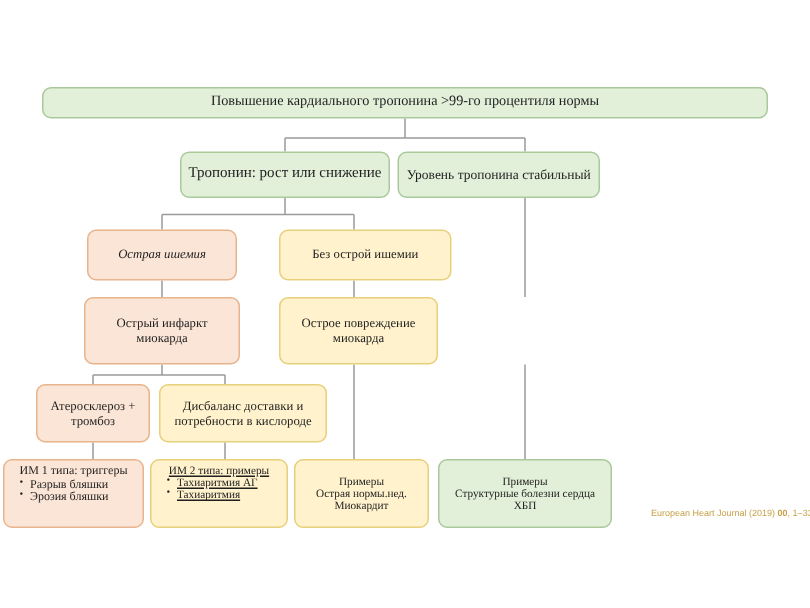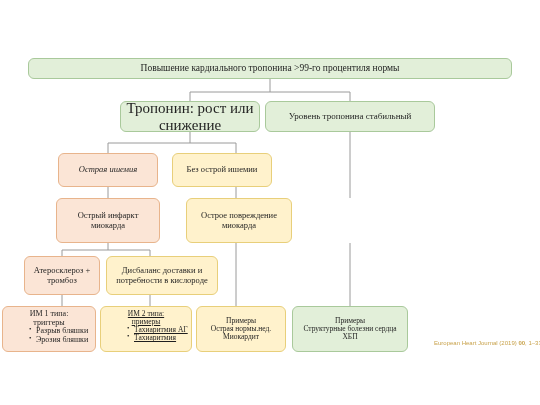--- a/index.html
+++ b/index.html
@@ -25,21 +25,21 @@
     overflow:hidden;
   }
   .node span{display:block;width:100%;}
   .green{background:#e2efd9;border:1px solid #a9c99b;color:#1f1f1f;}
   .orange{background:#fbe5d6;border:1px solid #e8b48c;color:#1f1f1f;}
   .yellow{background:#fff2cc;border:1px solid #e8cf7a;color:#1f1f1f;}
   .list{
     text-align:left;
     align-items:flex-start;
     justify-content:flex-start;
-    padding:3px 20px;
+    padding:3px 4px;
   }
   .list .title{text-align:center;display:block;}
   .list ul{margin:0;padding:0 0 0 8px;list-style:none;}
   .list li{position:relative;padding-left:5px;white-space:nowrap;}
   .list li:before{content:"\2022";position:absolute;left:-2px;top:-1px;font-size:7px;}
   .footnote{
     position:absolute;
     color:#c8a24b;
     font-family:"Liberation Sans", sans-serif;
     white-space:nowrap;
@@ -82,33 +82,33 @@
       <path d="M236,243 L236,306"></path>
 
       <path d="M350,243 L350,306"></path>
     </g>
   </svg>
 
   <div class="node green" style="left:28px;top:58px;width:484px;height:21px;font-size:9.5px;">
     <span>Повышение кардиального тропонина &gt;99-го процентиля нормы</span>
   </div>
 
-  <div class="node green" style="left:120px;top:101px;width:140px;height:31px;font-size:15px;">
+  <div class="node green" style="left:120px;top:101px;width:140px;height:31px;font-size:10px;">
     <span>Тропонин: рост или снижение</span>
   </div>
 
-  <div class="node green" style="left:265px;top:101px;width:170px;height:31px;font-size:9px;">
+  <div class="node green" style="left:265px;top:101px;width:135px;height:31px;font-size:9px;">
     <span>Уровень тропонина стабильный</span>
   </div>
 
   <div class="node orange" style="left:58px;top:153px;width:100px;height:34px;font-size:8.5px;font-style:italic;">
     <span>Острая ишемия</span>
   </div>
 
-  <div class="node yellow" style="left:172px;top:153px;width:100px;height:34px;font-size:8.5px;">
+  <div class="node yellow" style="left:186px;top:153px;width:115px;height:34px;font-size:8.5px;">
     <span>Без острой ишемии</span>
   </div>
 
   <div class="node orange" style="left:56px;top:198px;width:104px;height:45px;font-size:8.5px;">
     <span>Острый инфаркт миокарда</span>
   </div>
 
   <div class="node yellow" style="left:186px;top:198px;width:106px;height:45px;font-size:8.5px;">
     <span>Острое повреждение миокарда</span>
   </div>

